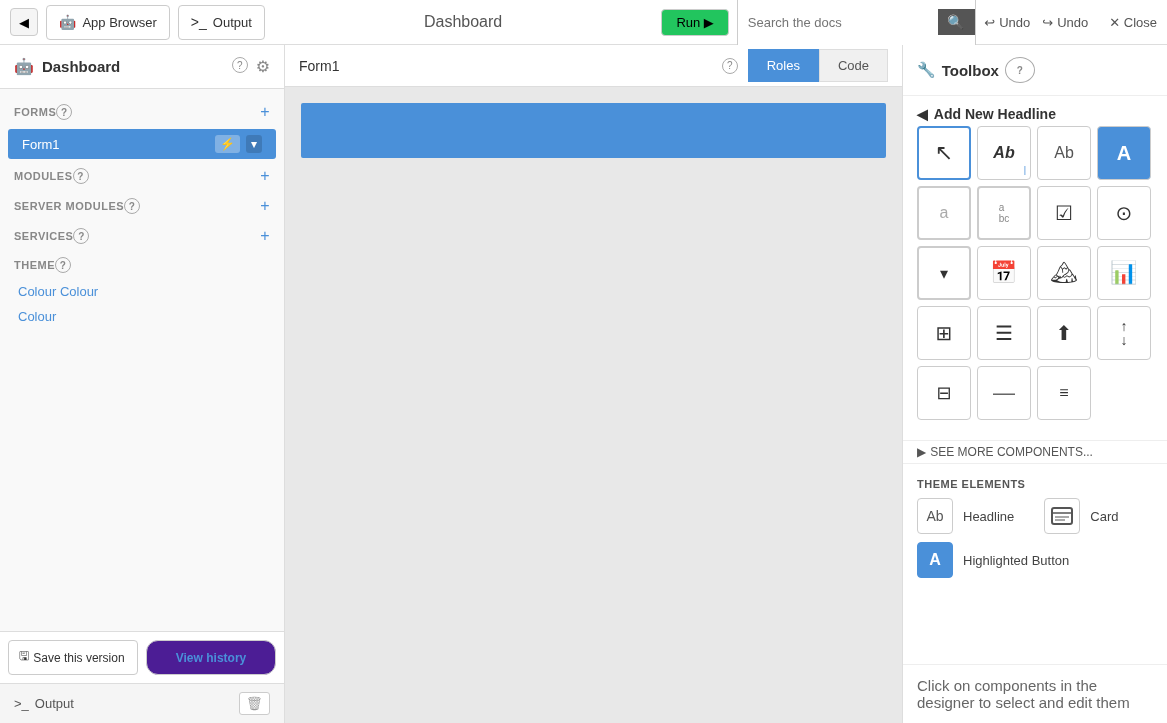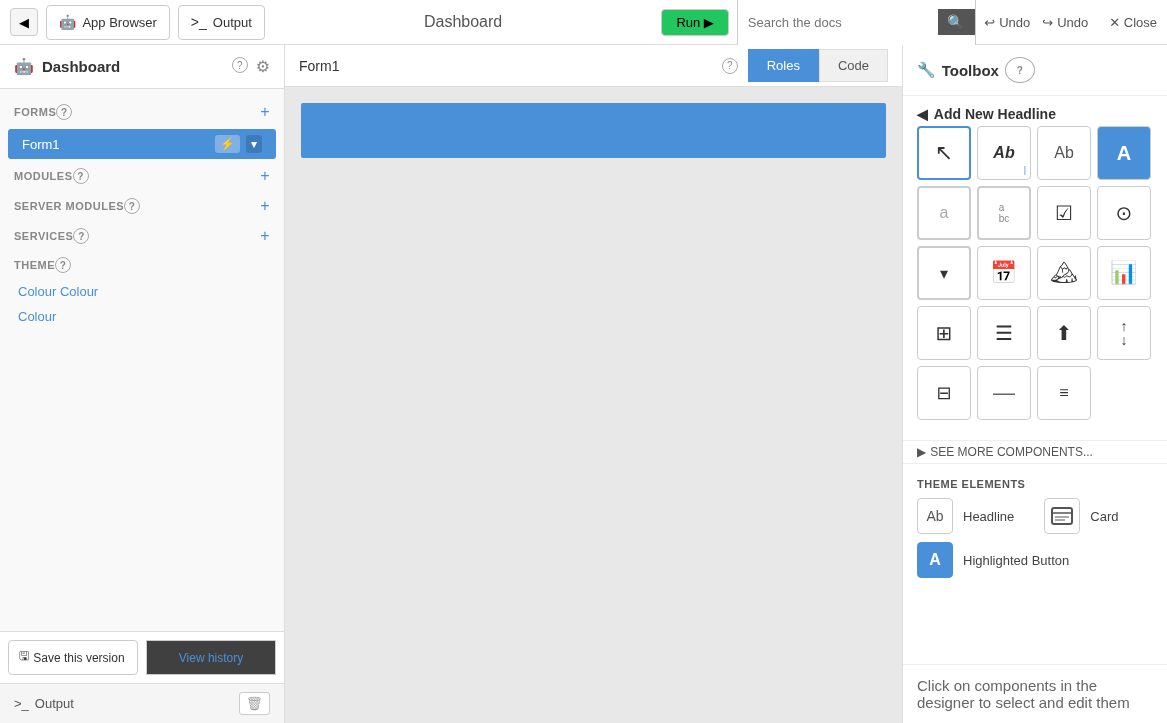--- a/index.html
+++ b/index.html
@@ -33,21 +33,21 @@
     .section-header .add-btn { margin-left: auto; color: #4a90d9; font-size: 16px; cursor: pointer; font-weight: 400; }
     .form-item { display: flex; align-items: center; padding: 6px 14px; background: #4a90d9; color: #fff; cursor: pointer; border-radius: 3px; margin: 2px 8px; }
     .form-item-label { flex: 1; font-size: 13px; font-weight: 500; }
     .form-item-icons { display: flex; gap: 6px; align-items: center; }
     .form-item-icon { background: rgba(255,255,255,0.3); border-radius: 3px; padding: 2px 5px; font-size: 12px; cursor: pointer; }
     .form-item-icon.dropdown { background: rgba(0,0,0,0.15); }
     .theme-section { padding: 0 14px; }
     .theme-link { padding: 5px 4px; color: #4a90d9; font-size: 13px; cursor: pointer; display: block; }
     .sidebar-footer { border-top: 1px solid #ddd; padding: 8px; display: flex; gap: 8px; background: #fff; }
     .save-btn { flex: 1; background: #fff; border: 1px solid #ccc; border-radius: 4px; padding: 6px 10px; font-size: 12px; cursor: pointer; display: flex; align-items: center; gap: 4px; color: #333; }
-    .history-btn { flex: 1; background: #404040; border: 1px solid #ccc; border-radius: 0; padding: 6px 10px; font-size: 12px; cursor: pointer; color: #4a90d9; text-decoration: none; display: flex; align-items: center; justify-content: center; }
+    .history-btn { flex: 1; background: #4c1d95; border: 1px solid #ccc; border-radius: 12px; padding: 6px 10px; font-size: 12px; cursor: pointer; color: #4a90d9; text-decoration: none; display: flex; align-items: center; justify-content: center; font-weight: bold; }
     .output-section { border-top: 1px solid #ddd; padding: 8px 14px; display: flex; align-items: center; background: #f5f5f5; }
     .output-title { flex: 1; color: #555; font-size: 13px; display: flex; align-items: center; gap: 6px; }
     .output-del { color: #999; cursor: pointer; border: 1px solid #ccc; border-radius: 3px; background: #fff; padding: 3px 6px; }
 
     
     .canvas-area { flex: 1; background: #e8e8e8; display: flex; flex-direction: column; }
     .canvas-header { height: 42px; background: #fff; border-bottom: 1px solid #ddd; display: flex; align-items: center; padding: 0 14px; gap: 10px; }
     .canvas-form-title { font-size: 14px; color: #333; flex: 1; }
     .canvas-tabs { display: flex; }
     .canvas-tab { padding: 8px 18px; font-size: 13px; cursor: pointer; background: #f0f0f0; border: 1px solid #ddd; color: #555; }

